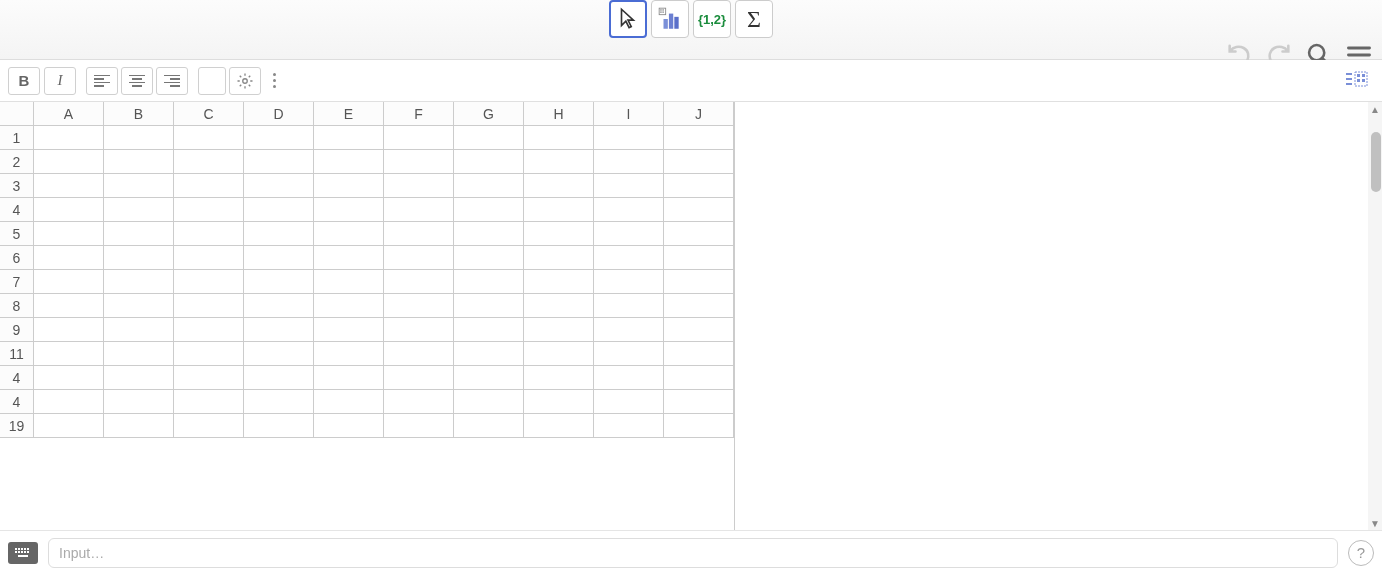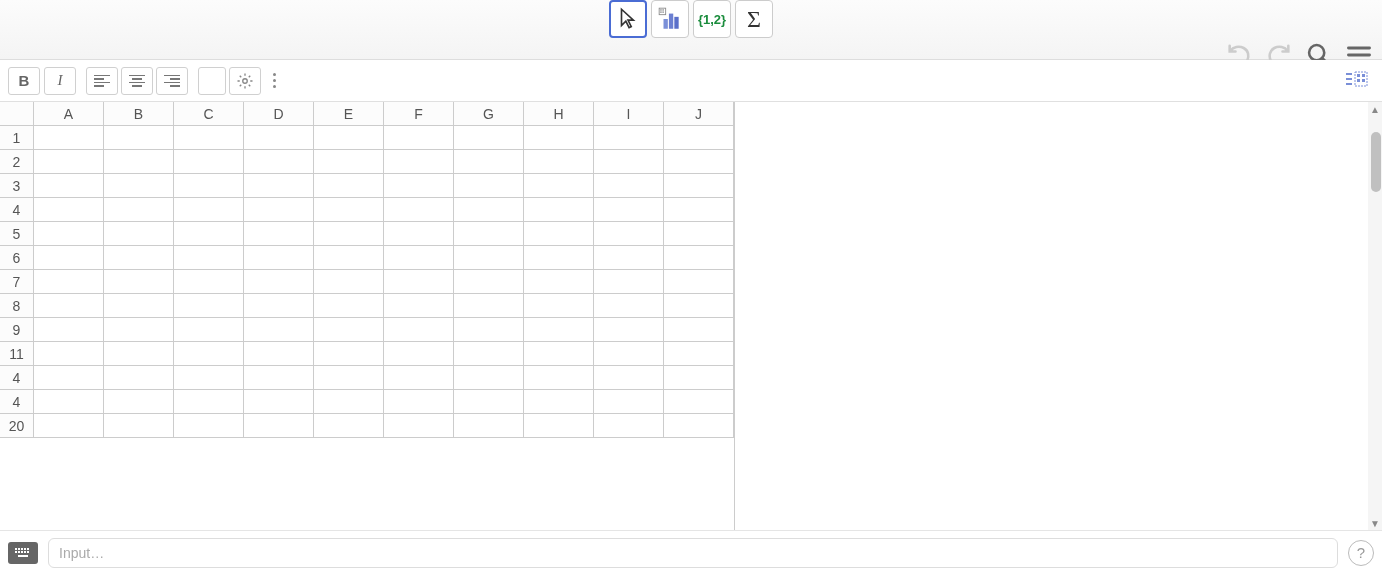--- a/index.html
+++ b/index.html
@@ -576,21 +576,21 @@
           <div class="grid-cell"></div>
           <div class="grid-cell"></div>
           <div class="grid-cell"></div>
           <div class="grid-cell"></div>
           <div class="grid-cell"></div>
           <div class="grid-cell"></div>
           <div class="grid-cell"></div>
           <div class="grid-cell"></div>
         </div>
         <div class="grid-row">
-          <div class="row-header">20</div>
+          <div class="row-header">19</div>
           <div class="grid-cell"></div>
           <div class="grid-cell"></div>
           <div class="grid-cell"></div>
           <div class="grid-cell"></div>
           <div class="grid-cell"></div>
           <div class="grid-cell"></div>
           <div class="grid-cell"></div>
           <div class="grid-cell"></div>
           <div class="grid-cell"></div>
           <div class="grid-cell"></div>

